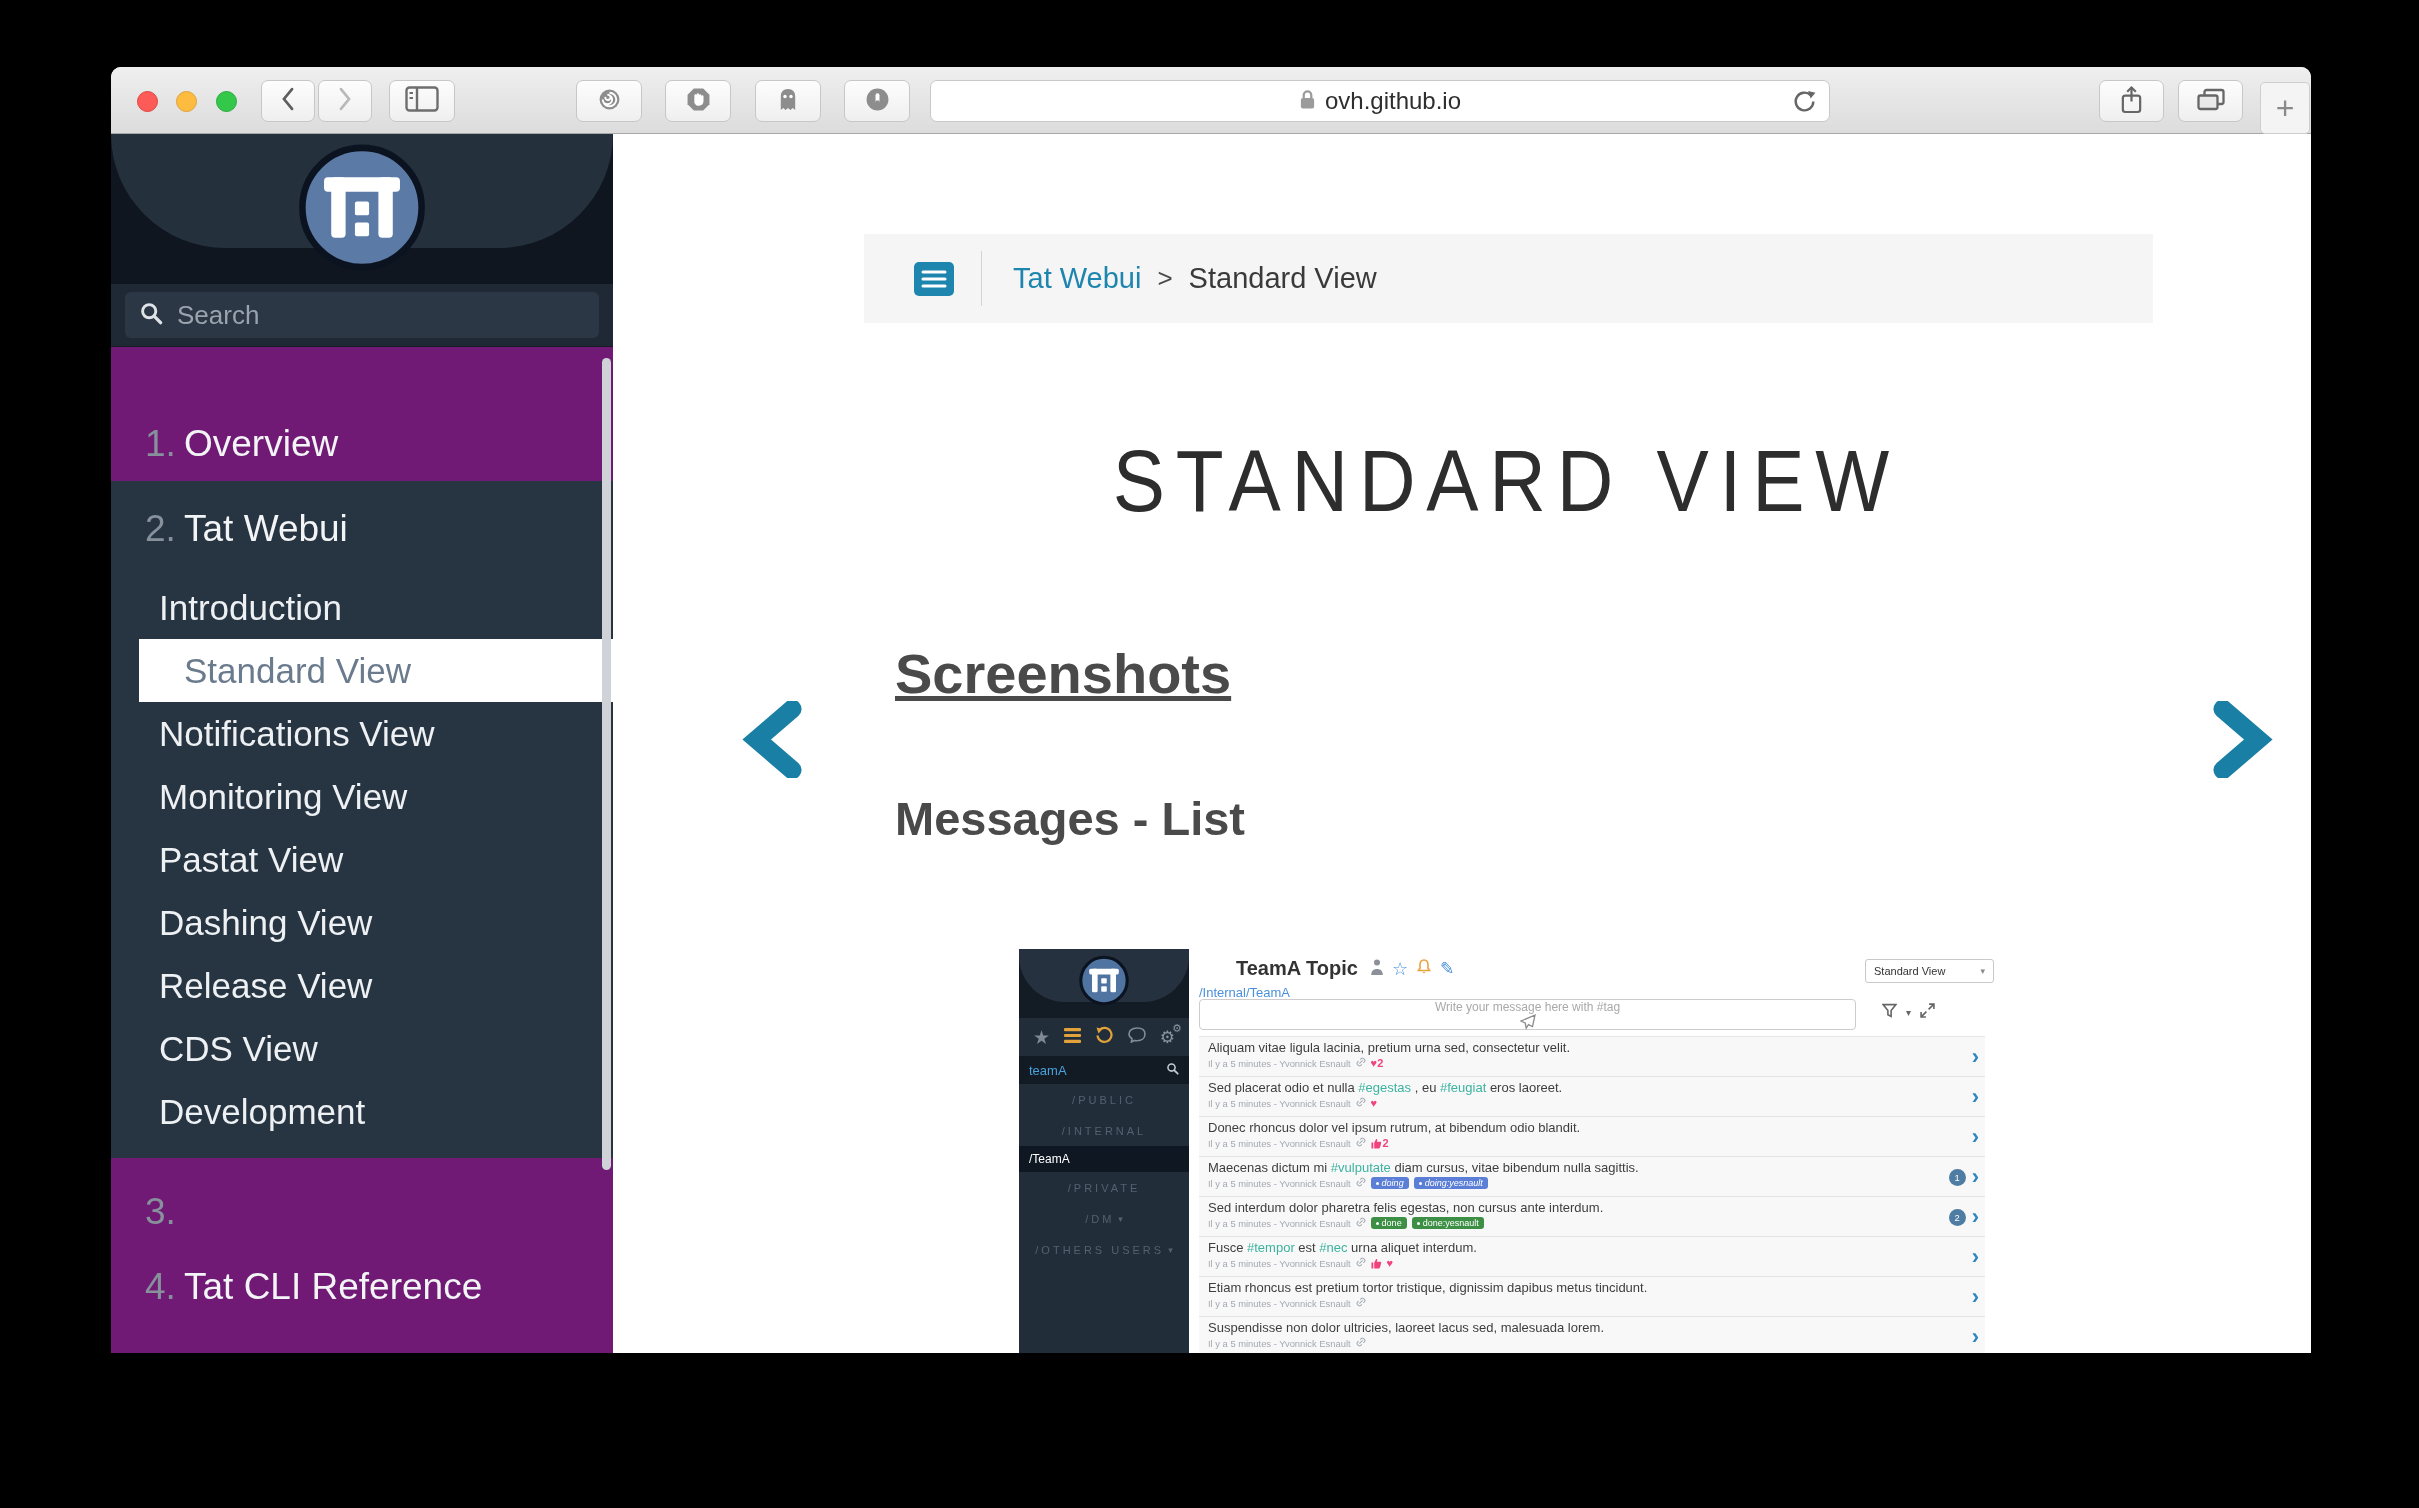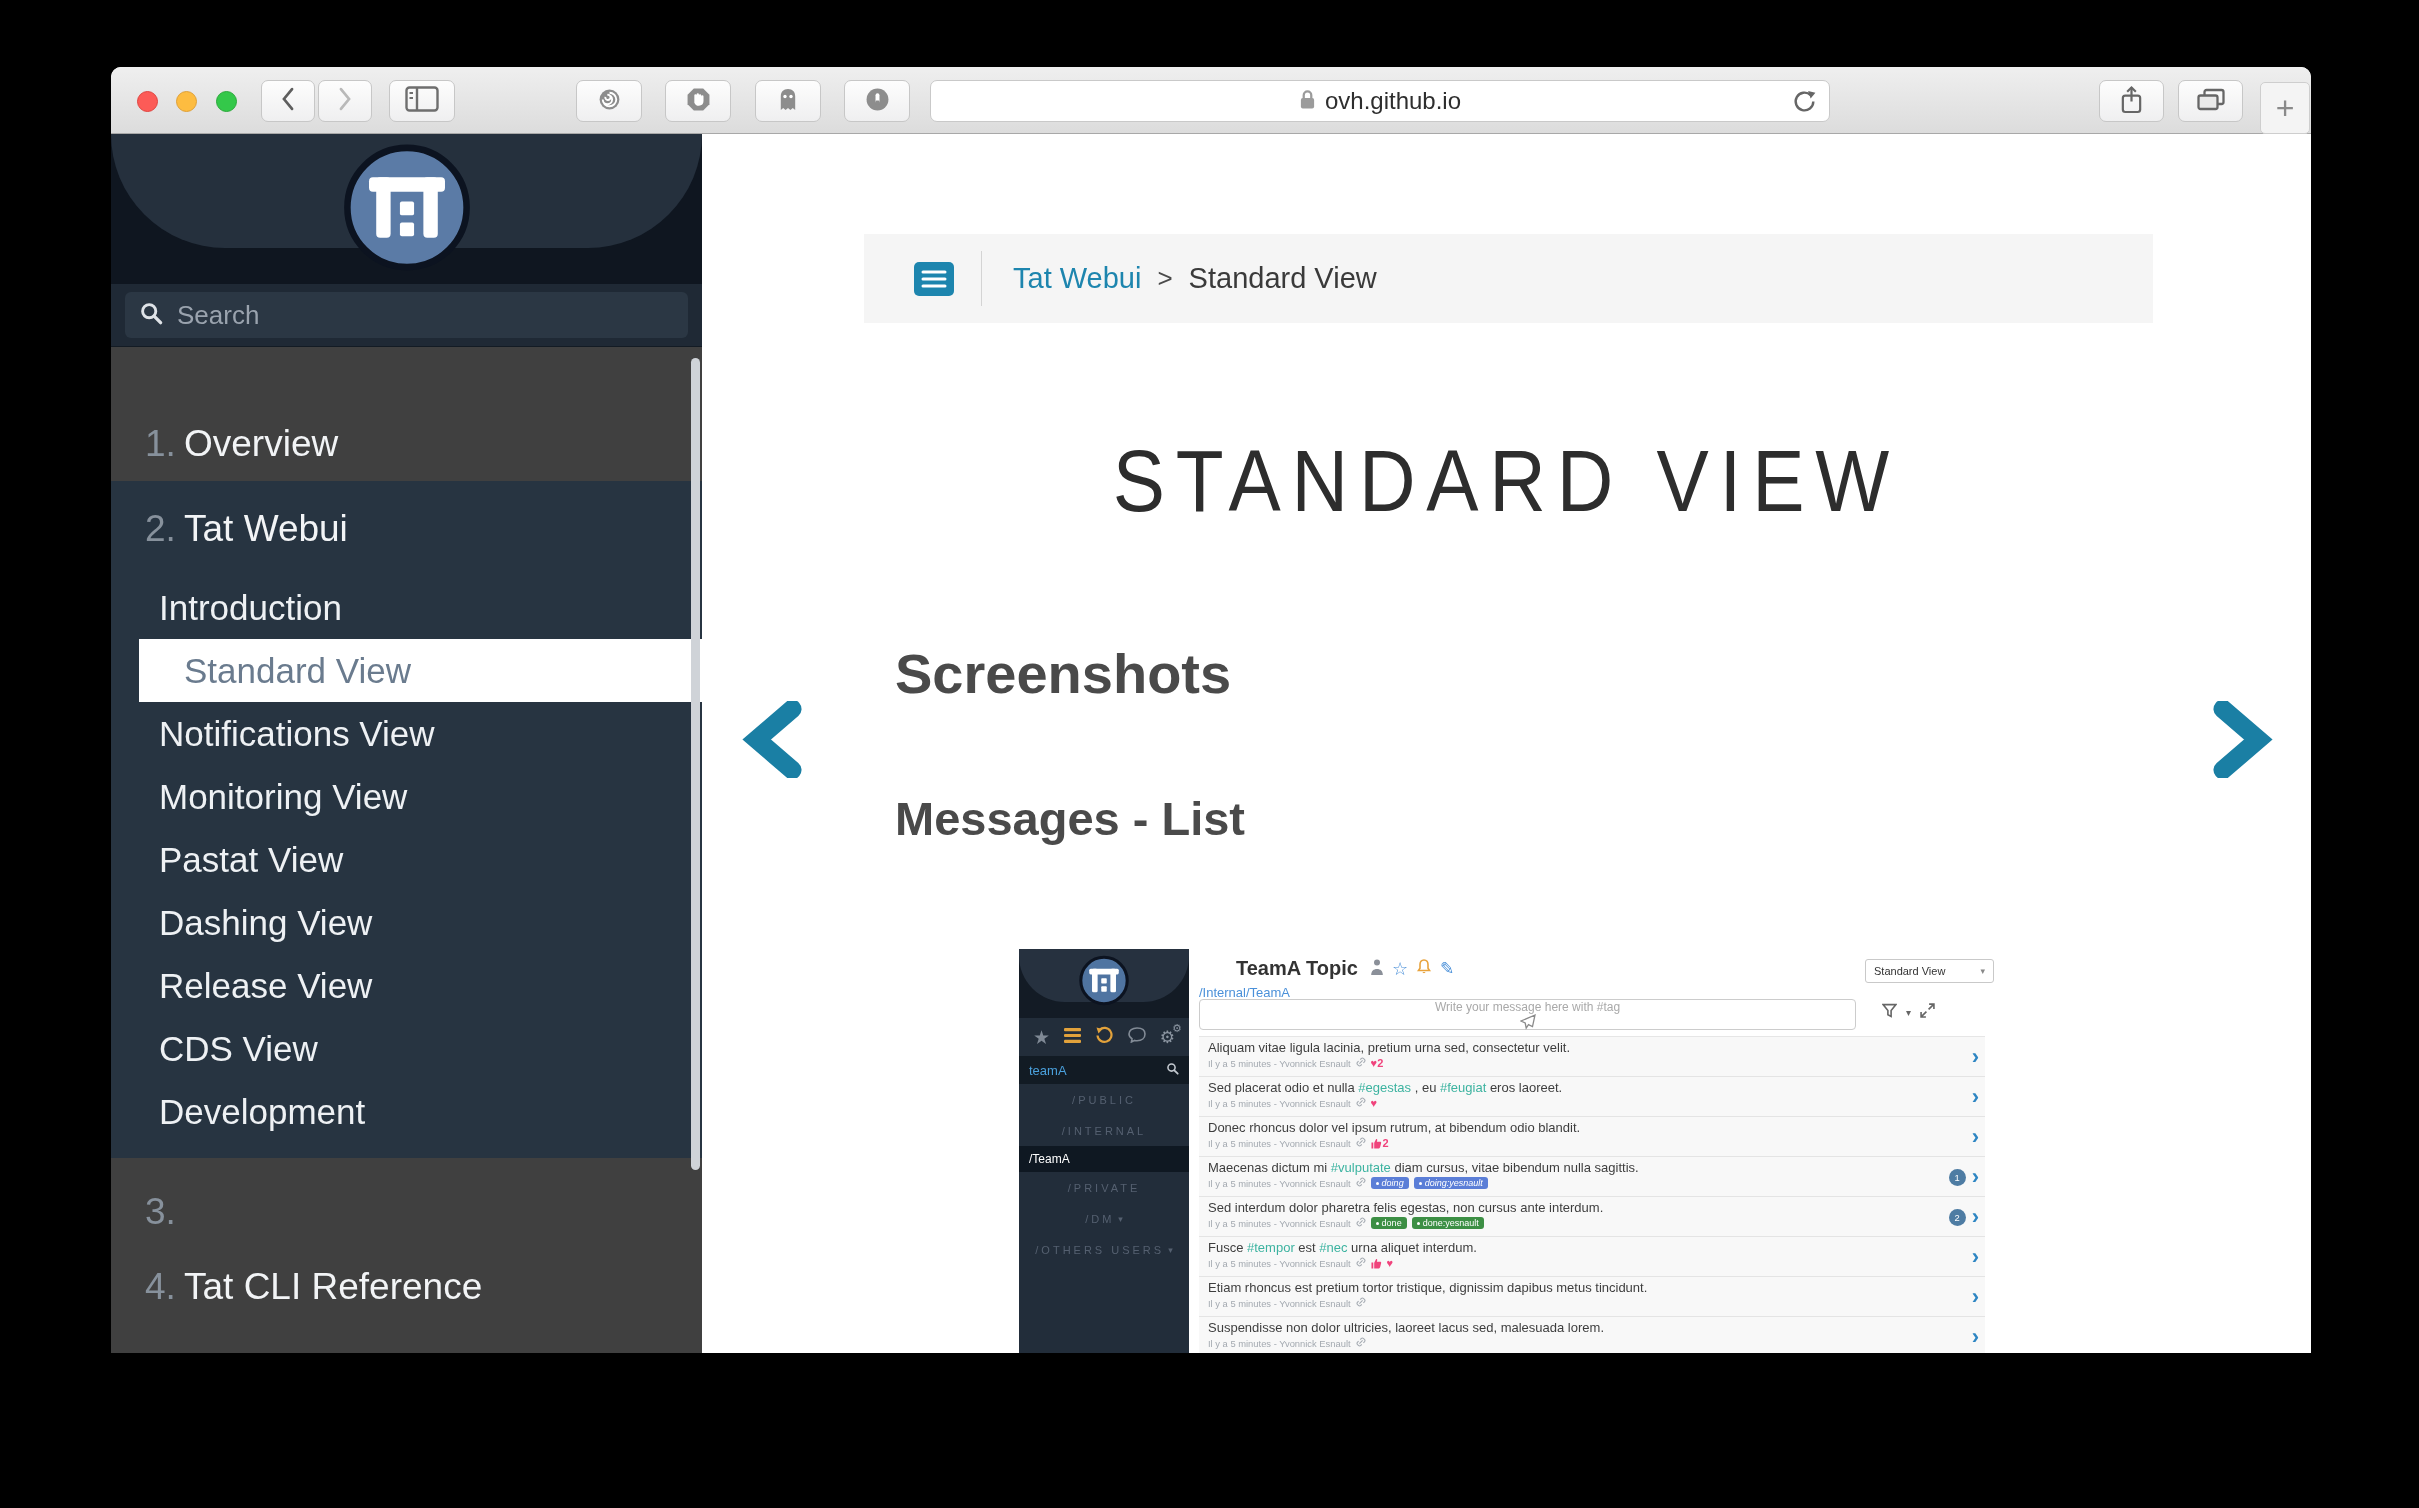--- a/index.html
+++ b/index.html
@@ -17,21 +17,21 @@
   .tbtn{position:absolute;top:13px;height:42px;border:1px solid #c7c7c7;border-radius:7px;
     background:linear-gradient(#fdfdfd,#efeff0);display:flex;align-items:center;justify-content:center;}
   .urlfield{position:absolute;left:819px;top:13px;width:900px;height:42px;background:#fff;
     border:1px solid #c9c9c9;border-radius:7px;display:flex;align-items:center;justify-content:center;gap:9px;}
   .urltext{font-size:24px;color:#2e2e2e;}
   .refresh{position:absolute;right:11px;top:7px;}
   .newtab{position:absolute;left:2149px;top:15px;width:50px;height:52px;background:#f4f4f4;
     border:1px solid #cecece;border-radius:5px;display:flex;align-items:center;justify-content:center;
     font-size:32px;color:#8a8a8a;}
   
-  .sidebar{position:absolute;left:0;top:67px;width:591px;bottom:0;background:#404040;overflow:hidden;}
+  .sidebar{position:absolute;left:0;top:67px;width:502px;bottom:0;background:#701a75;overflow:hidden;}
   .side-header{position:relative;height:150px;background:#0f1620;overflow:hidden;}
   .bump{position:absolute;left:0;right:0;top:-46px;height:160px;background:#25303d;
     border-radius:0 0 114px 114px;}
   .logo-main{position:absolute;left:50%;top:8px;transform:translateX(-50%);}
   .side-search{height:63px;background:#1f2935;border-bottom:1px solid #131b24;
     display:flex;align-items:center;padding:0 14px;}
   .search-pill{flex:1;height:46px;background:#2b3744;border-radius:6px;display:flex;align-items:center;
     gap:12px;padding:0 14px;}
   .search-pill input{background:transparent;border:none;outline:none;color:#9aa3ae;font-size:26px;
     width:100%;font-family:inherit;}
@@ -50,21 +50,21 @@
   .crumbbar{position:absolute;left:162px;top:100px;width:1289px;height:89px;background:#f5f5f5;
     display:flex;align-items:center;}
   .crumb-icon{margin-left:50px;display:flex;}
   .crumb-div{width:1px;height:55px;background:#d4d4d4;margin-left:27px;}
   .crumb-sec{margin-left:31px;font-size:29px;color:#1d85ae;}
   .crumb-sep{margin:0 16px;font-size:26px;color:#4a4a4a;}
   .crumb-page{font-size:29px;color:#3a3a3a;}
   .pagetitle{position:absolute;left:0;right:0;top:297px;text-align:center;font-size:87px;
     font-weight:100;color:#2d2d2d;}
   .pagetitle span{display:inline-block;transform:scaleX(.9);letter-spacing:12px;}
-  .h-screens{position:absolute;left:193px;top:507px;font-size:56px;font-weight:bold;color:#4a4a4a;}
+  .h-screens{position:absolute;left:193px;top:507px;font-size:56px;font-weight:bold;color:#4a4a4a;text-decoration:underline;}
   .h-messages{position:absolute;left:193px;top:657px;font-size:47px;font-weight:bold;color:#4a4a4a;}
   .nav-arrow{position:absolute;top:567px;width:63px;height:77px;cursor:pointer;}
   .nav-arrow.left{left:39px;} .nav-arrow.right{left:1509px;}
   
   .shot{position:absolute;left:317px;top:815px;width:975px;height:426px;background:#fff;}
   .shot-side{position:absolute;left:0;top:0;width:170px;height:426px;background:#222d3a;overflow:hidden;}
   .shot-side-header{position:relative;height:69px;background:#131b25;}
   .bump2{position:absolute;left:0;right:0;top:-22px;height:75px;background:#26313f;border-radius:0 0 46px 46px;}
   .logo-mini{position:absolute;left:50%;top:6px;transform:translateX(-50%);}
   .shot-icons{height:38px;display:flex;align-items:center;justify-content:space-between;padding:0 14px;}

